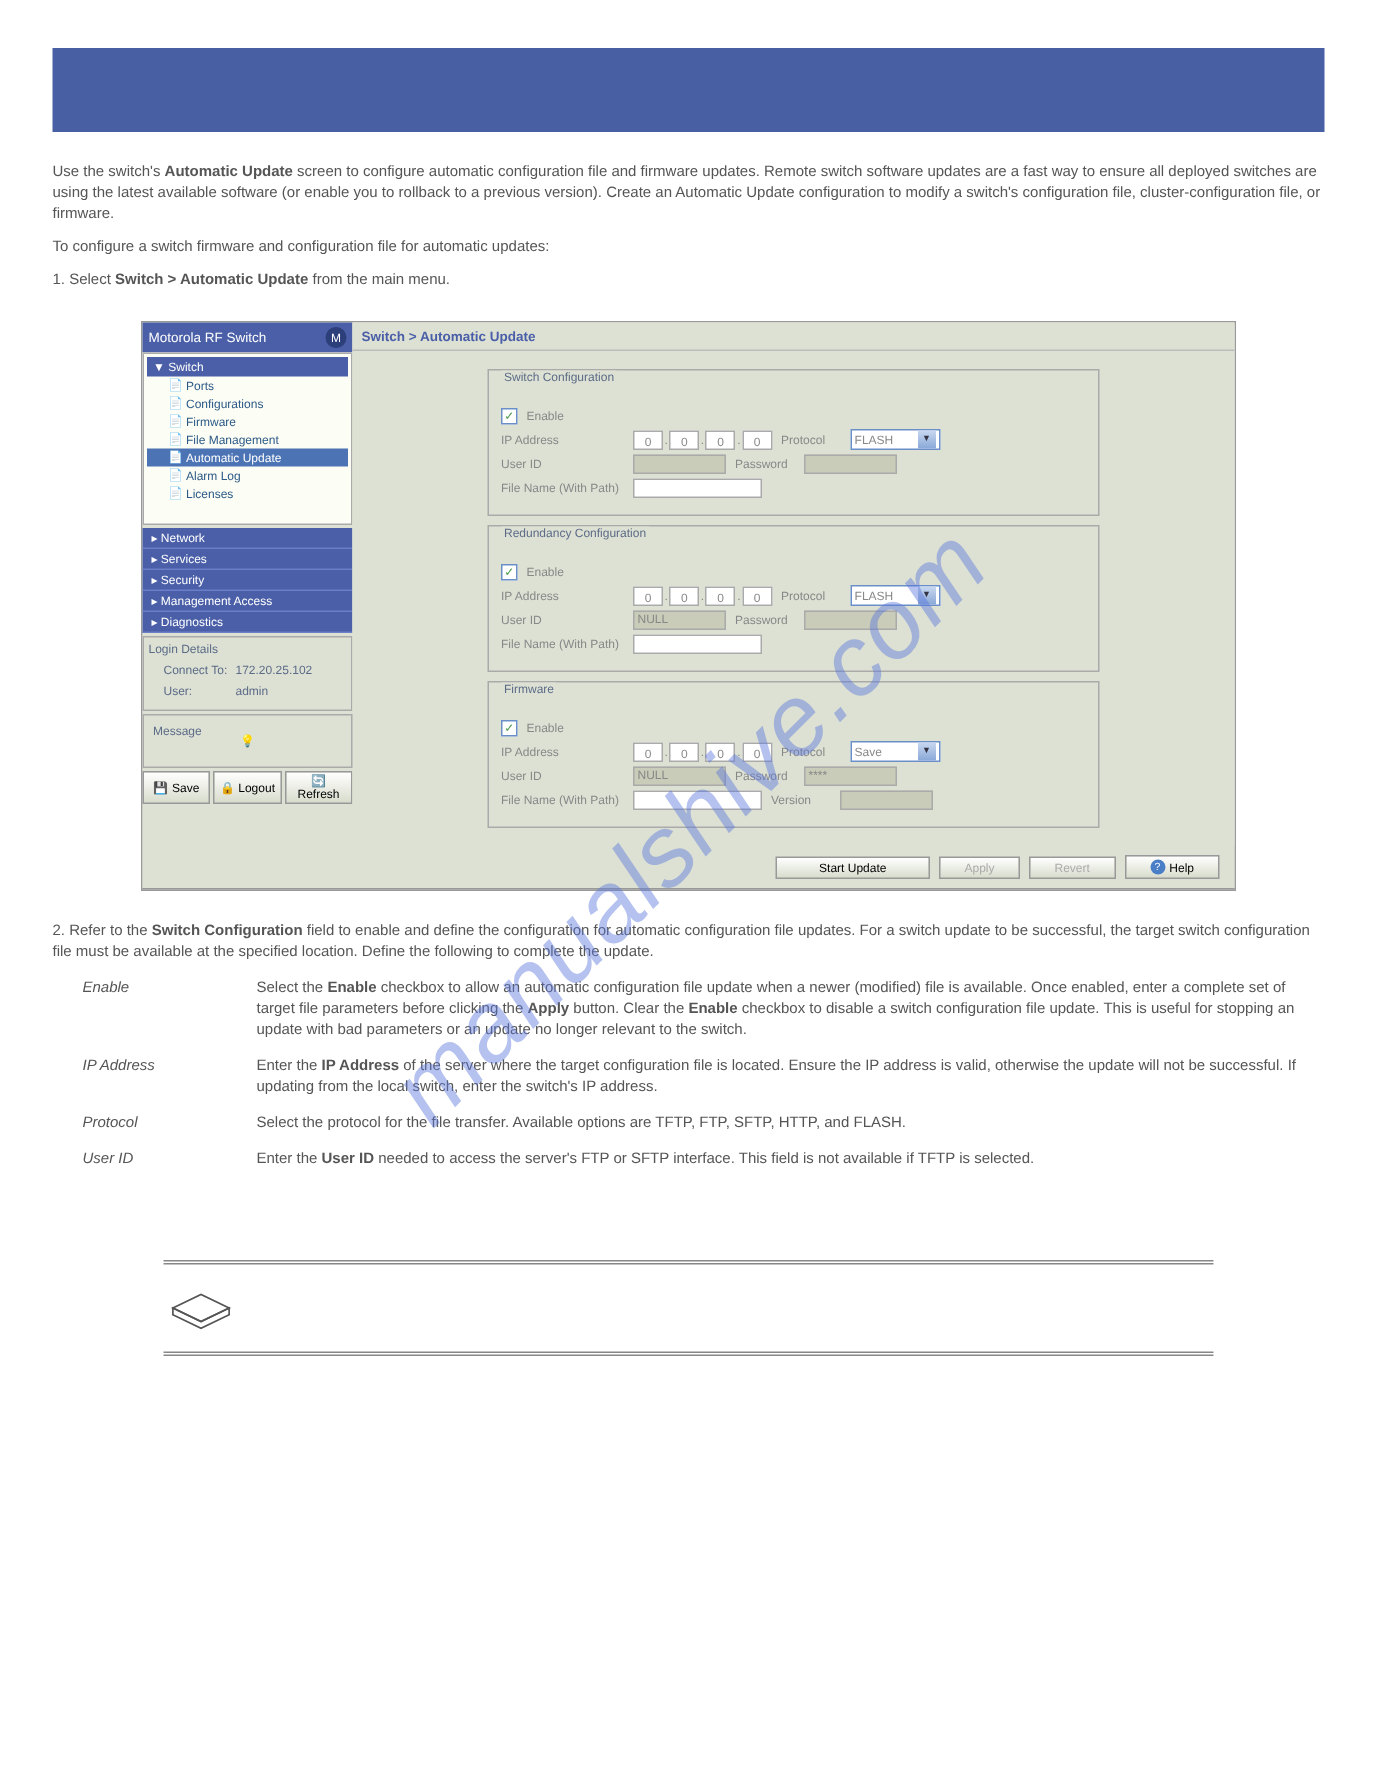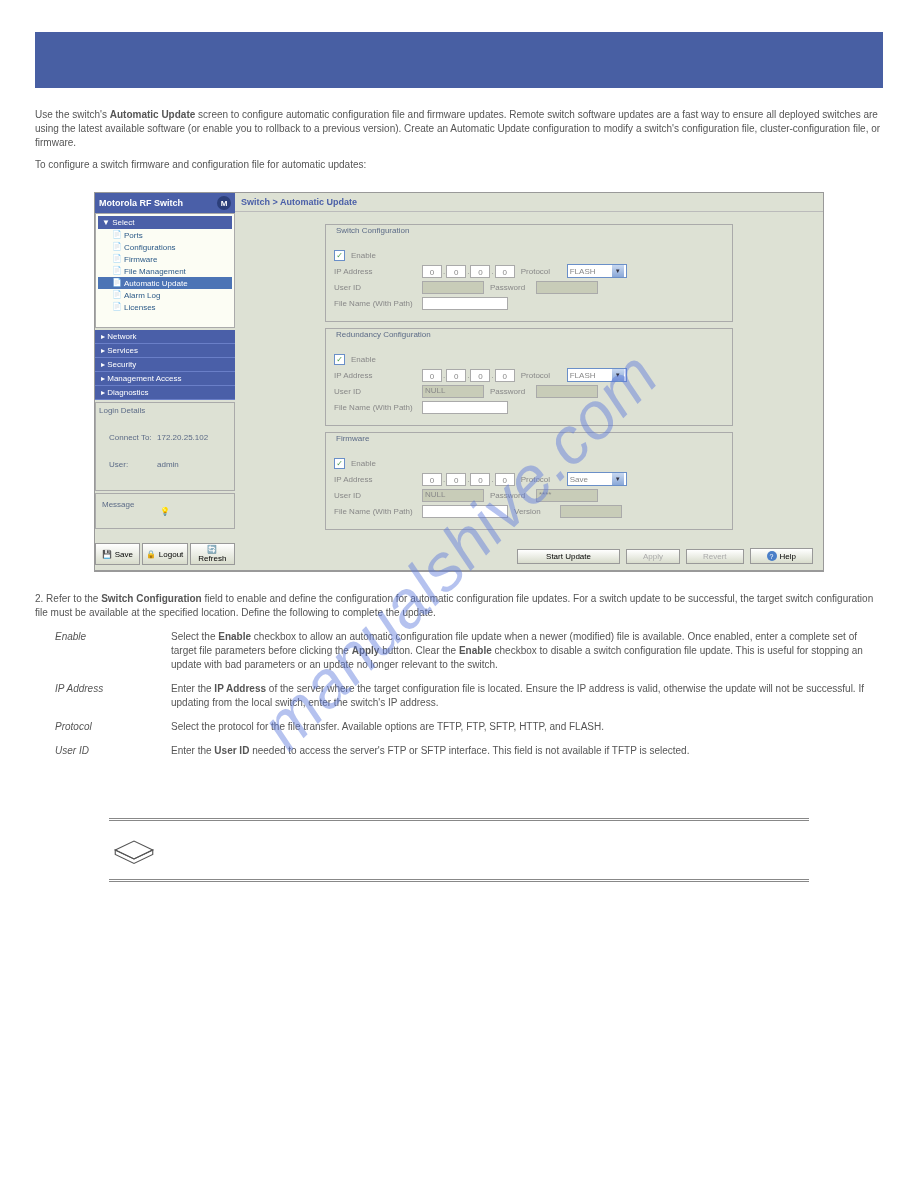--- a/index.html
+++ b/index.html
@@ -6,36 +6,36 @@
 body{background:#fff;width:918px;margin:0 auto;position:relative}
 .page-header{height:56px;background:#485fa3;width:848px;margin:32px auto 0}
 .doc-text{width:848px;margin:20px auto;font-size:10px;line-height:1.4;color:#555}
 .doc-text p{margin-bottom:8px}
 .doc-text .flow{display:flex;gap:16px;margin:10px 0 10px 20px}
 .doc-text .flabel{width:100px;font-style:italic}
 .doc-text .fdesc{flex:1}
 .screenshot{width:730px;margin:10px auto 20px;border:1px solid #999;background:#dde1d4;display:flex;flex-direction:column}
 .ss-top{display:flex;border-bottom:1px solid #999}
 .ss-sidebar{width:140px;background:#dde1d4;display:flex;flex-direction:column}
-.ss-brand{height:20px;background:#4a5fa8;color:#fff;font-size:9px;font-weight:bold;display:flex;align-items:center;justify-content:space-between;padding:0 4px}
+.ss-brand{height:20px;background:#4a5fa8;color:#fff;font-size:9px;font-weight:normal;display:flex;align-items:center;justify-content:space-between;padding:0 4px}
 .ss-brand-logo{width:14px;height:14px;background:#2c3f7a;border-radius:50%;display:flex;align-items:center;justify-content:center;font-size:8px}
 .ss-tree{background:#fcfdf4;border:1px solid #aaa;margin:0;padding:2px;height:115px}
 .ss-tree-hdr{background:#4a5fa8;color:#fff;font-size:8px;padding:2px 4px}
 .ss-tree-item{font-size:8px;color:#2c5a87;padding:1px 0 1px 14px;display:flex;align-items:center;gap:2px}
 .ss-tree-item .ico{width:10px;height:10px;display:inline-block}
 .ss-tree-item.active{background:#4c74b5;color:#fff}
 .ss-nav{margin-top:2px}
 .ss-nav-item{background:#4a5fa8;border-bottom:1px solid #6a7fc8;color:#fff;font-size:8px;padding:2px 6px}
 .ss-panel{background:#dde1d4;border:1px solid #aaa;margin-top:2px;padding:3px;font-size:8px;color:#5c6b87}
 .ss-panel .title{color:#5c6b87;margin-bottom:2px}
-.ss-panel .row{display:flex;gap:4px;margin:18px 0}
+.ss-panel .row{display:flex;gap:4px;margin:5px 0}
 .ss-panel .row .l{width:54px;text-align:left;padding-left:10px}
 .ss-msg{background:#dde1d4;border:1px solid #aaa;margin-top:2px;height:36px;position:relative;font-size:8px;color:#5c6b87;padding:6px}
 .ss-msg .bulb{position:absolute;left:50%;top:50%;transform:translate(-50%,-50%);color:#d8a800}
-.ss-btnbar{display:flex;gap:2px;margin-top:14px}
+.ss-btnbar{display:flex;gap:2px;margin-top:2px}
 .ss-btnbar button{flex:1;font-size:8px;background:linear-gradient(#fff,#d8dccc);border:1px solid #999;padding:1px 2px;cursor:pointer}
 .ss-main{flex:1;background:#dde1d4;padding:0}
 .ss-breadcrumb{font-size:9px;font-weight:bold;color:#4a5fa8;padding:4px 6px;background:#dde1d4;border-bottom:1px solid #bbb}
 .ss-content{padding:6px 90px 6px 90px;background:#dde1d4}
 .ss-fieldset{border:1px solid #aaa;margin:6px 0;padding:4px 8px 8px;position:relative}
 .ss-fieldset .legend{position:relative;top:-10px;background:#dde1d4;font-size:8px;color:#5c6b87;padding:0 2px;display:inline-block}
 .ss-row{display:flex;align-items:center;gap:6px;margin:3px 0;font-size:8px;color:#888}
 .ss-label{width:82px;color:#888}
 .ss-checkbox{width:11px;height:11px;border:1px solid #6a8fc8;background:#fff;display:inline-flex;align-items:center;justify-content:center;font-size:8px;color:#4a9a4a}
 .ss-ipbox{display:flex;gap:1px;align-items:center}
@@ -58,31 +58,32 @@
 .note-icon svg{width:100%;height:100%}
 </style>
 </head>
 <body>
 
 <div class="page-header"></div>
 
 <div class="doc-text">
   <p>Use the switch's <b>Automatic Update</b> screen to configure automatic configuration file and firmware updates. Remote switch software updates are a fast way to ensure all deployed switches are using the latest available software (or enable you to rollback to a previous version). Create an Automatic Update configuration to modify a switch's configuration file, cluster-configuration file, or firmware.</p>
   <p>To configure a switch firmware and configuration file for automatic updates:</p>
+  <p>1. Select <b>Switch &gt; Automatic Update</b> from the main menu.</p>
 </div>
 
 <div class="screenshot">
   <div class="ss-top">
     <div class="ss-sidebar">
       <div class="ss-brand">
         <span>Motorola RF Switch</span>
         <span class="ss-brand-logo">M</span>
       </div>
       <div class="ss-tree">
-        <div class="ss-tree-hdr">▼ Select</div>
+        <div class="ss-tree-hdr">▼ Switch</div>
         <div id="tree-items">
             <div class="ss-tree-item"><span class="ico">📄</span>Ports</div>
             <div class="ss-tree-item"><span class="ico">📄</span>Configurations</div>
             <div class="ss-tree-item"><span class="ico">📄</span>Firmware</div>
             <div class="ss-tree-item"><span class="ico">📄</span>File Management</div>
             <div class="ss-tree-item active"><span class="ico">📄</span>Automatic Update</div>
             <div class="ss-tree-item"><span class="ico">📄</span>Alarm Log</div>
             <div class="ss-tree-item"><span class="ico">📄</span>Licenses</div>
           </div>
       </div>

